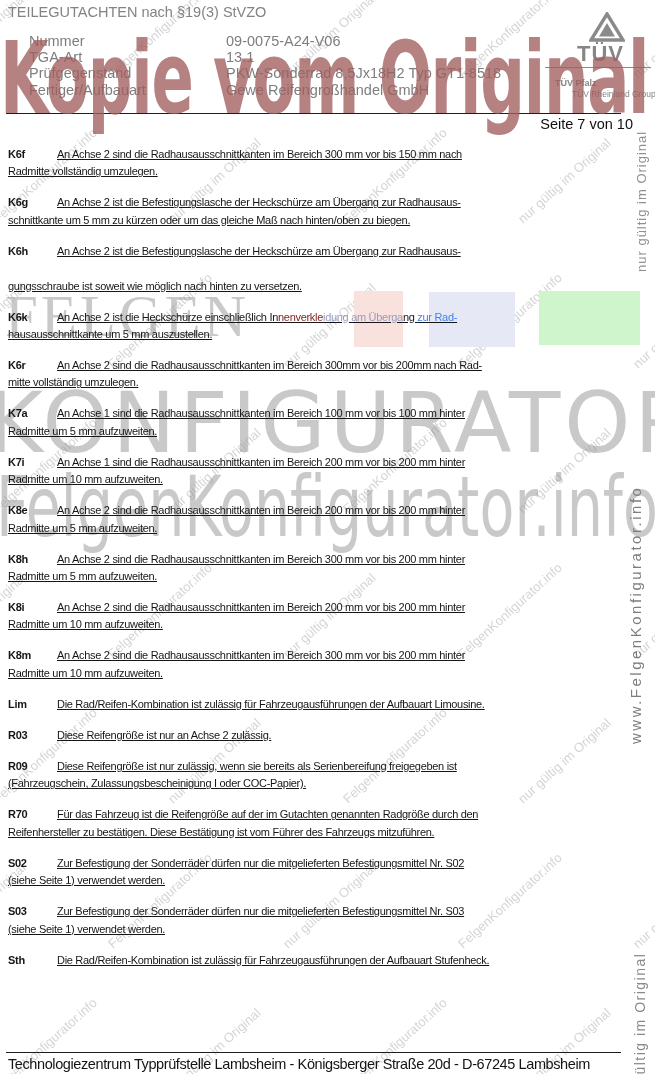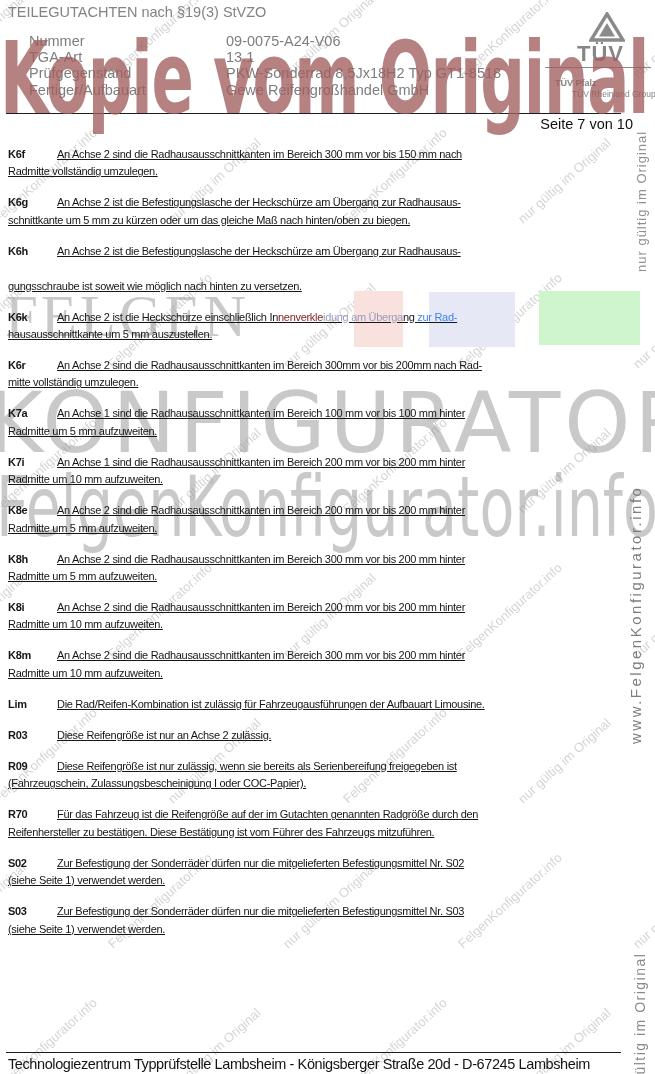--- a/index.html
+++ b/index.html
@@ -157,18 +157,19 @@
       <p class="item"><b class="code">K8e</b><span class="ln">An Achse 2 sind die Radhausausschnittkanten im Bereich 200 mm vor bis 200 mm hinter</span><br><span class="ln">Radmitte um 5 mm aufzuweiten.</span></p>
       <p class="item"><b class="code">K8h</b><span class="ln">An Achse 2 sind die Radhausausschnittkanten im Bereich 300 mm vor bis 200 mm hinter</span><br><span class="ln">Radmitte um 5 mm aufzuweiten.</span></p>
       <p class="item"><b class="code">K8i</b><span class="ln">An Achse 2 sind die Radhausausschnittkanten im Bereich 200 mm vor bis 200 mm hinter</span><br><span class="ln">Radmitte um 10 mm aufzuweiten.</span></p>
       <p class="item"><b class="code">K8m</b><span class="ln">An Achse 2 sind die Radhausausschnittkanten im Bereich 300 mm vor bis 200 mm hinter</span><br><span class="ln">Radmitte um 10 mm aufzuweiten.</span></p>
       <p class="item"><b class="code">Lim</b><span class="ln">Die Rad/Reifen-Kombination ist zulässig für Fahrzeugausführungen der Aufbauart Limousine.</span></p>
       <p class="item"><b class="code">R03</b><span class="ln">Diese Reifengröße ist nur an Achse 2 zulässig.</span></p>
       <p class="item"><b class="code">R09</b><span class="ln">Diese Reifengröße ist nur zulässig, wenn sie bereits als Serienbereifung freigegeben ist</span><br><span class="ln">(Fahrzeugschein, Zulassungsbescheinigung I oder COC-Papier).</span></p>
       <p class="item"><b class="code">R70</b><span class="ln">Für das Fahrzeug ist die Reifengröße auf der im Gutachten genannten Radgröße durch den</span><br><span class="ln">Reifenhersteller zu bestätigen. Diese Bestätigung ist vom Führer des Fahrzeugs mitzuführen.</span></p>
       <p class="item"><b class="code">S02</b><span class="ln">Zur Befestigung der Sonderräder dürfen nur die mitgelieferten Befestigungsmittel Nr. S02</span><br><span class="ln">(siehe Seite 1) verwendet werden.</span></p>
       <p class="item"><b class="code">S03</b><span class="ln">Zur Befestigung der Sonderräder dürfen nur die mitgelieferten Befestigungsmittel Nr. S03</span><br><span class="ln">(siehe Seite 1) verwendet werden.</span></p>
+      <p class="item"><b class="code">Sth</b><span class="ln">Die Rad/Reifen-Kombination ist zulässig für Fahrzeugausführungen der Aufbauart Stufenheck.</span></p>
     </div>
 
   <div class="rule-bottom"></div>
   <div class="footer">Technologiezentrum Typprüfstelle Lambsheim - Königsberger Straße 20d - D-67245 Lambsheim</div>
 
 </div>
 
 </body></html>

